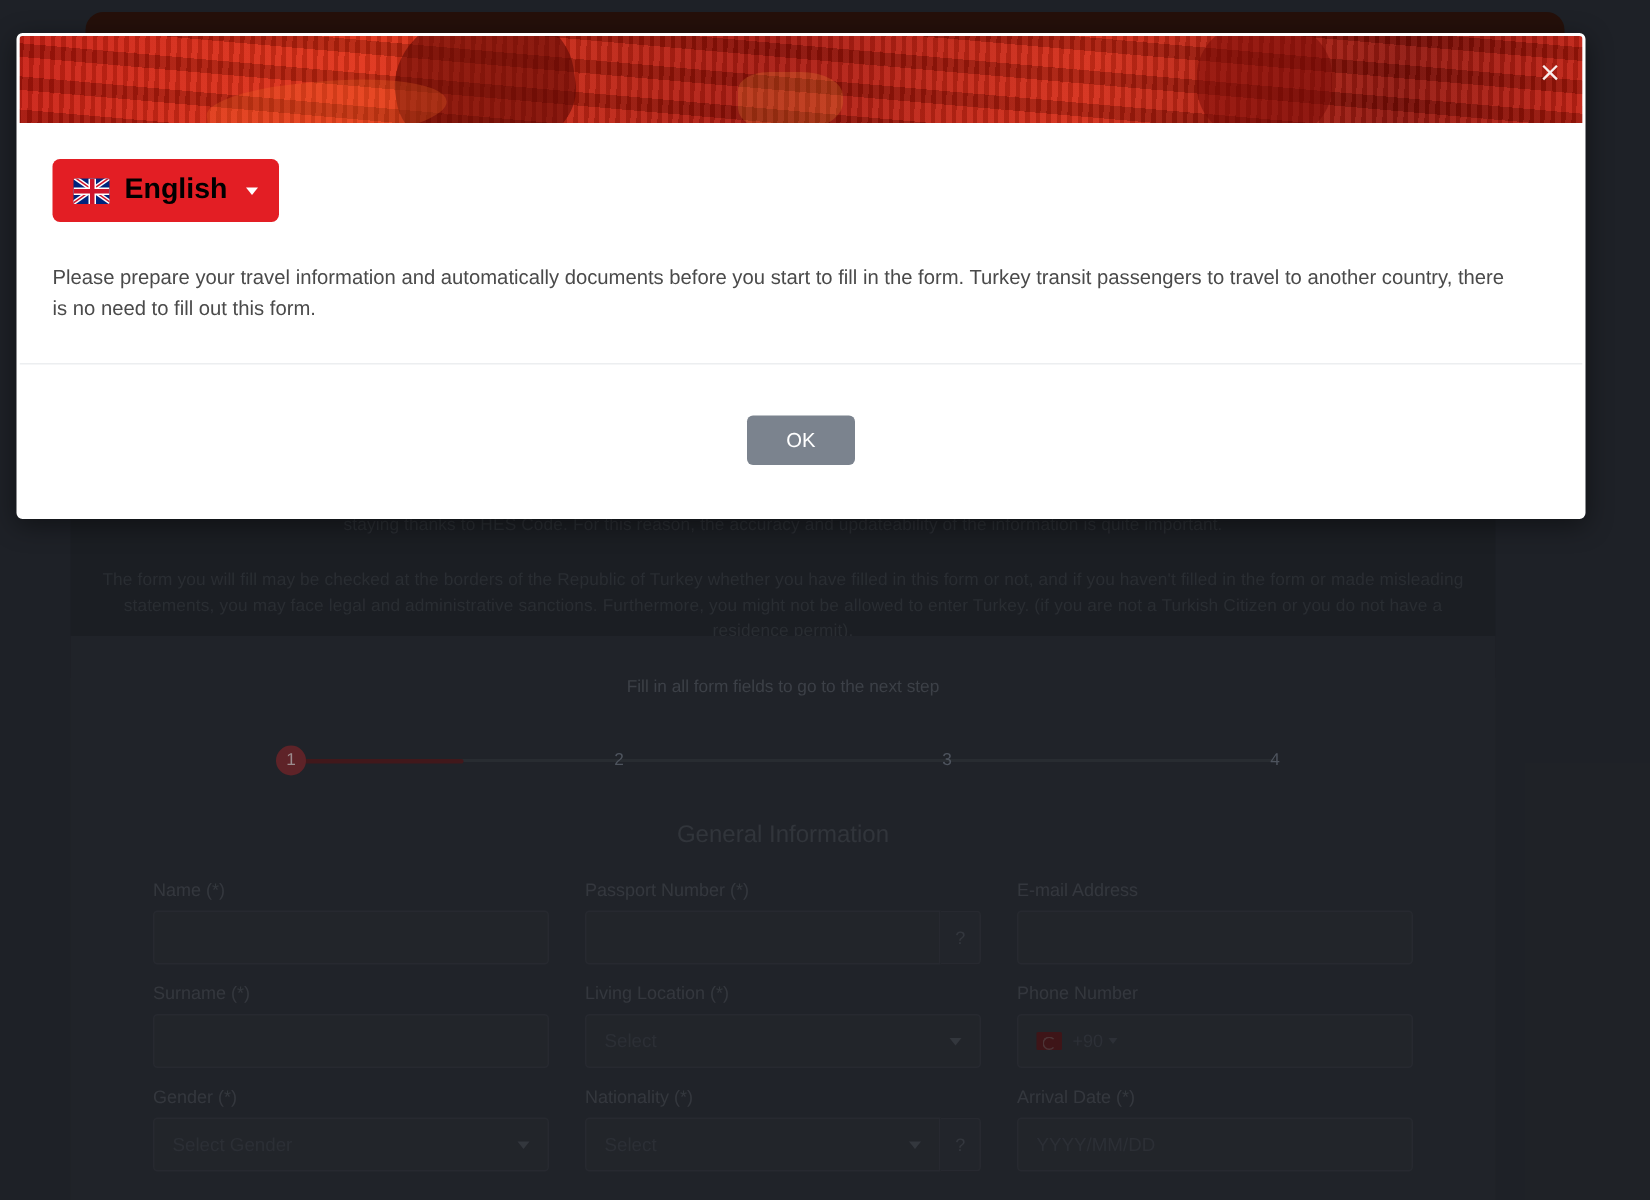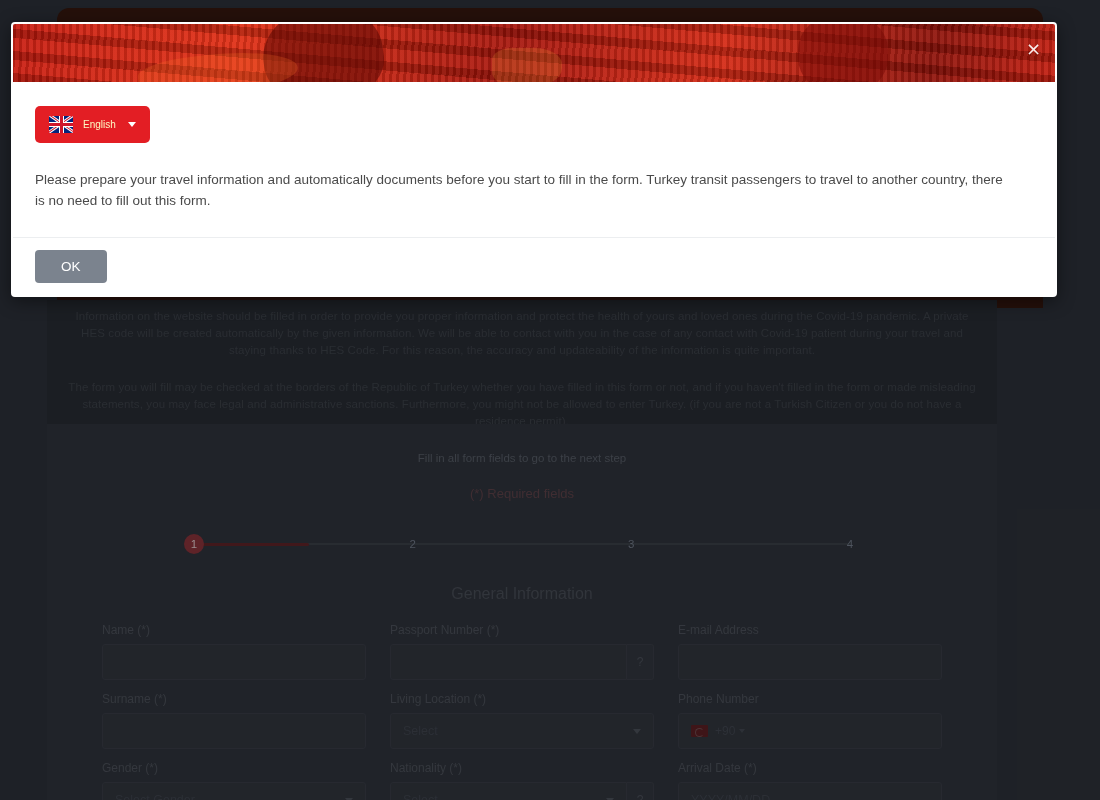--- a/index.html
+++ b/index.html
@@ -300,23 +300,23 @@
     align-items: center;
     gap: 10px;
     background: #e31e24;
     border: none;
     border-radius: 5px;
     padding: 10px 14px;
     cursor: pointer;
   }
 
   .lang-btn .lang-text {
-    color: #fef9c3;
-    font-size: 10px;
-    font-weight: normal;
+    color: #000000;
+    font-size: 19px;
+    font-weight: bold;
   }
 
   .uk-flag {
     width: 24px; height: 17px;
     position: relative;
     background: #00247d;
     border-radius: 1px;
     overflow: hidden;
     flex: none;
   }
@@ -353,23 +353,23 @@
   .modal-text {
     margin-top: 26px;
     color: #4a4a4a;
     font-size: 13.5px;
     line-height: 21px;
     padding-right: 20px;
   }
 
   .modal-footer {
     border-top: 1px solid #eceef0;
-    padding: 12px 22px;
+    padding: 34px 22px;
     display: flex;
-    justify-content: flex-start;
+    justify-content: center;
   }
 
   .ok-btn {
     background: #7b838e;
     color: #ffffff;
     border: none;
     border-radius: 4px;
     padding: 9px 26px;
     font-size: 13.5px;
     cursor: pointer;
@@ -384,21 +384,20 @@
   <div class="page-card-top"></div>
 
   <div class="info-panel">
     <p>Information on the website should be filled in order to provide you proper information and protect the health of yours and loved ones during the Covid-19 pandemic. A private HES code will be created automatically by the given information. We will be able to contact with you in the case of any contact with Covid-19 patient during your travel and staying thanks to HES Code. For this reason, the accuracy and updateability of the information is quite important.</p>
     <p>The form you will fill may be checked at the borders of the Republic of Turkey whether you have filled in this form or not, and if you haven't filled in the form or made misleading statements, you may face legal and administrative sanctions. Furthermore, you might not be allowed to enter Turkey. (if you are not a Turkish Citizen or you do not have a residence permit).</p>
   </div>
 
   <div class="form-panel">
 
     <div class="hint-line">Fill in all form fields to go to the next step</div>
-    <div class="required-line">(*) Required fields</div>
 
     <div class="stepper">
       <div class="stepper-track"></div>
       <div class="stepper-fill" style="width: 17%;"></div>
       <div class="stepper-items">
         <div class="step active">1</div>
         <div class="step">2</div>
         <div class="step">3</div>
         <div class="step">4</div>
       </div>

